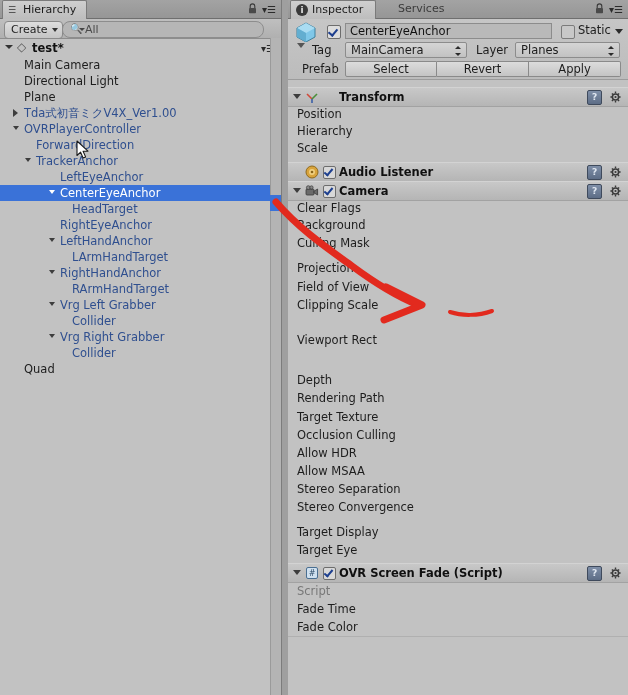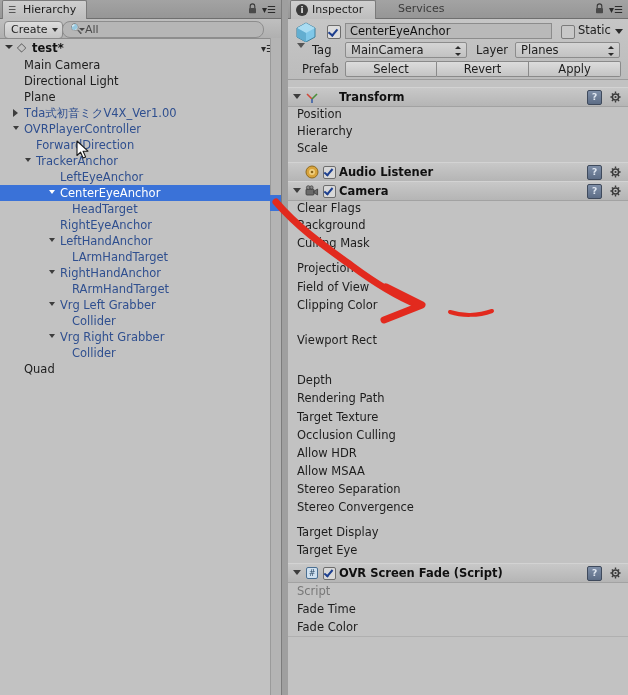--- a/index.html
+++ b/index.html
@@ -361,21 +361,21 @@
     <span class="prop-lbl" style="left:9px;top:201px">Clear Flags</span>
 
     <span class="prop-lbl" style="left:9px;top:218px">Background</span>
 
     <span class="prop-lbl" style="left:9px;top:236px">Culling Mask</span>
 
     <span class="prop-lbl" style="left:9px;top:261px">Projection</span>
 
     <span class="prop-lbl" style="left:9px;top:280px">Field of View</span>
 
-    <span class="prop-lbl" style="left:9px;top:298px">Clipping Color</span>
+    <span class="prop-lbl" style="left:9px;top:298px">Clipping Scale</span>
 
     <span class="prop-lbl" style="left:9px;top:333px">Viewport Rect</span>
 
     <span class="prop-lbl" style="left:9px;top:373px">Depth</span>
 
     <span class="prop-lbl" style="left:9px;top:391px">Rendering Path</span>
 
     <span class="prop-lbl" style="left:9px;top:410px">Target Texture</span>
 
     <span class="prop-lbl" style="left:9px;top:428px">Occlusion Culling</span>

